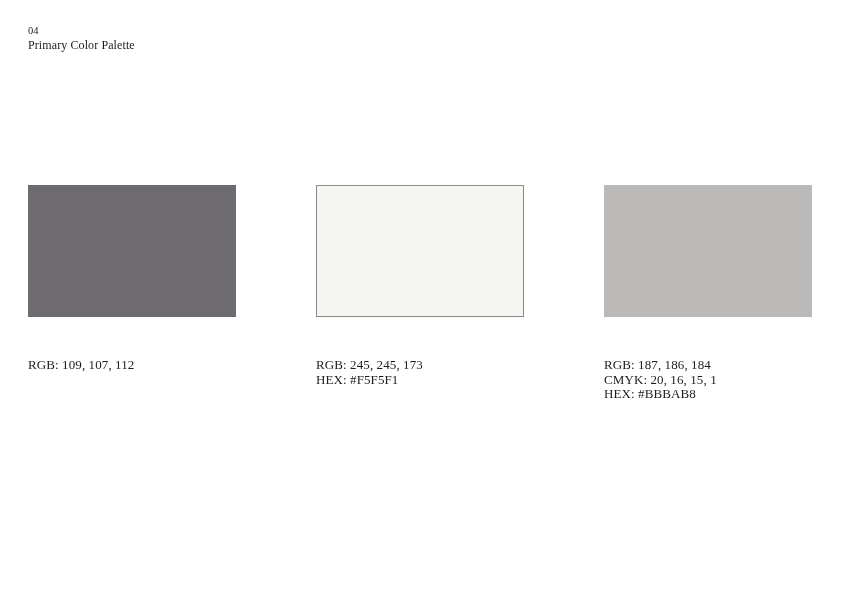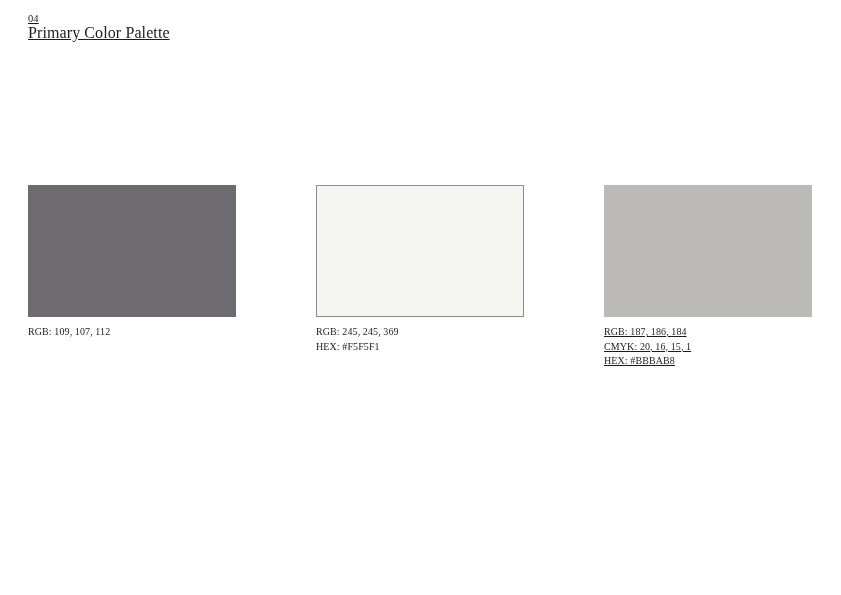--- a/index.html
+++ b/index.html
@@ -18,66 +18,64 @@
 
   .page {
     position: absolute;
     inset: 0;
   }
 
   
   .header {
     position: absolute;
     left: 28px;
-    top: 12px;
-    text-decoration: underline;
+    top: 24px;
   }
   .header .section-number {
     font-size: 10.5px;
     line-height: 14px;
     letter-spacing: 0.1px;
     color: #1c1c1c;
   }
   .header .section-title {
-    font-size: 16px;
+    font-size: 12px;
     line-height: 14px;
     letter-spacing: 0.1px;
     color: #1c1c1c;
   }
 
   
   .swatch-grid {
     position: absolute;
     left: 28px;
     top: 185px;
     width: 786px;
     display: flex;
     flex-direction: row;
   }
   .swatch-column {
     width: 208px;
     margin-right: 80px;
   }
   .swatch-column:last-child {
     margin-right: 0;
-    text-decoration: underline;
   }
 
   .swatch-chip {
     width: 208px;
     height: 132px;
     box-sizing: border-box;
   }
   .swatch-chip.bordered {
     border: 1px solid #8a8a8a;
   }
 
   .swatch-specs {
-    margin-top: 8px;
-    font-size: 10px;
+    margin-top: 41px;
+    font-size: 13px;
     line-height: 14.5px;
     letter-spacing: 0.1px;
     color: #1c1c1c;
   }
   .spec-line {
     white-space: nowrap;
   }
 </style>
 </head>
 <body style="background-color: rgb(255, 255, 255); color: rgb(28, 28, 28);">
@@ -94,21 +92,21 @@
     <div class="swatch-column">
       <div class="swatch-chip" style="background-color: rgb(109, 107, 112);"></div>
       <div class="swatch-specs">
         <div class="spec-line">RGB: 109, 107, 112</div>
       </div>
     </div>
 
     <div class="swatch-column">
       <div class="swatch-chip bordered" style="background-color: rgb(245, 245, 241); border: 1px solid rgb(138, 138, 138);"></div>
       <div class="swatch-specs">
-        <div class="spec-line">RGB: 245, 245, 369</div>
+        <div class="spec-line">RGB: 245, 245, 173</div>
         <div class="spec-line">HEX: #F5F5F1</div>
       </div>
     </div>
 
     <div class="swatch-column">
       <div class="swatch-chip" style="background-color: rgb(187, 186, 184);"></div>
       <div class="swatch-specs">
         <div class="spec-line">RGB: 187, 186, 184</div>
         <div class="spec-line">CMYK: 20, 16, 15, 1</div>
         <div class="spec-line">HEX: #BBBAB8</div>

